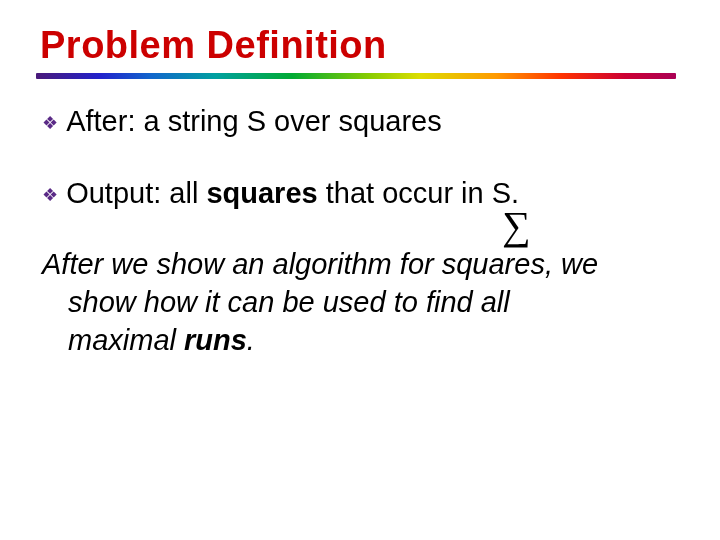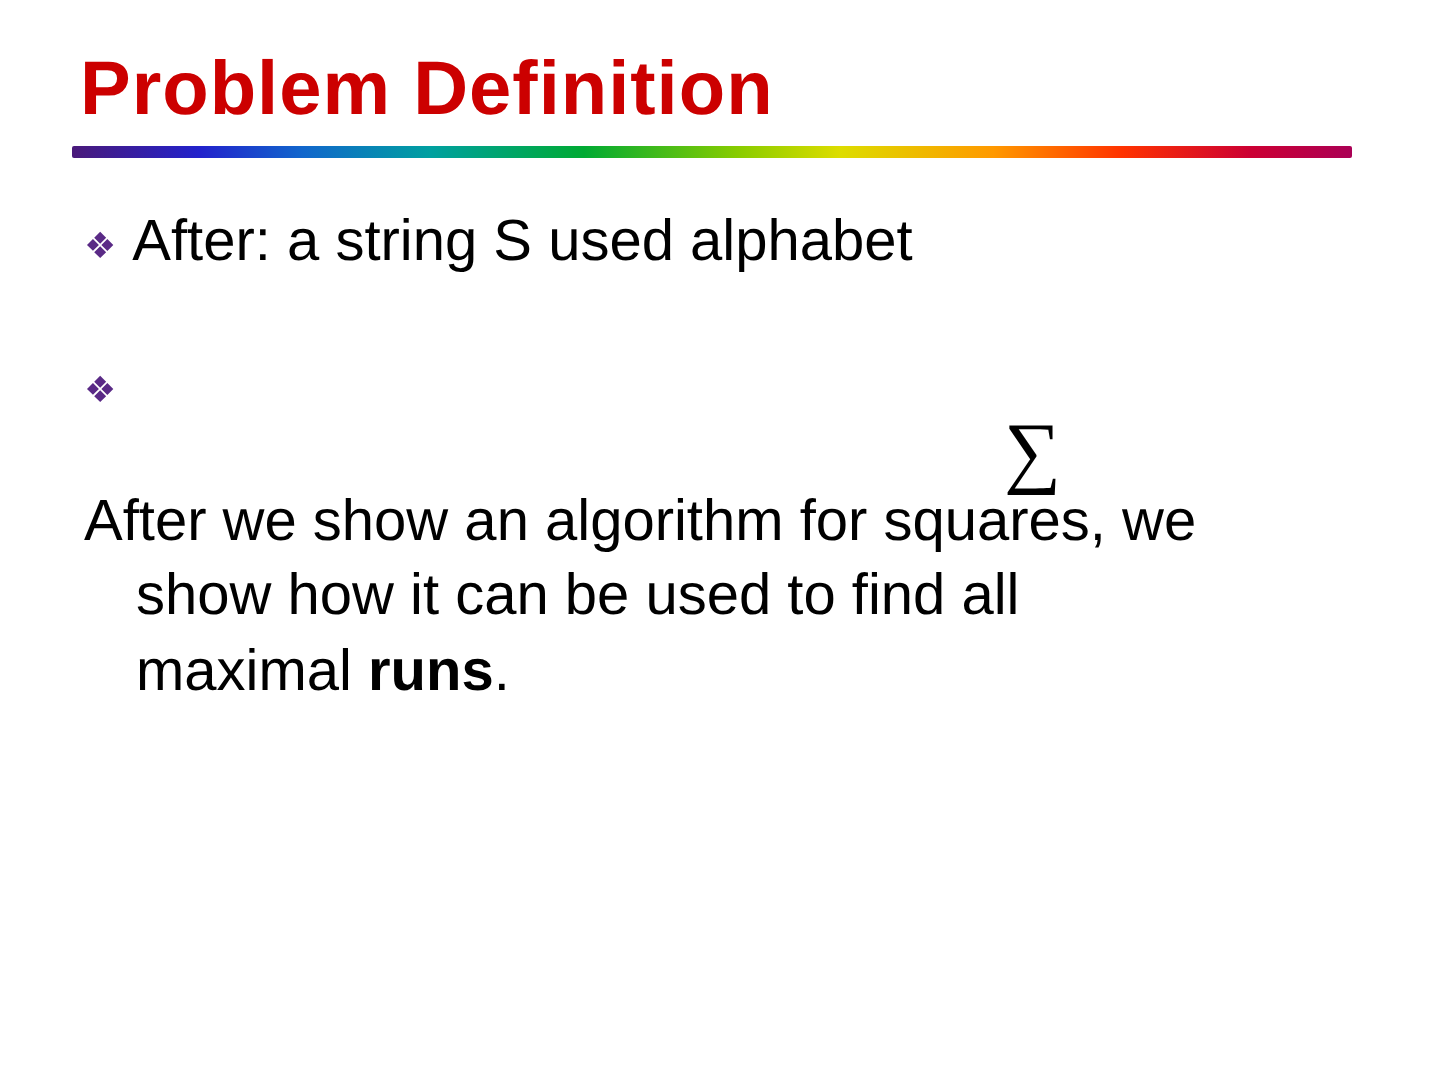--- a/index.html
+++ b/index.html
@@ -67,20 +67,21 @@
   .sigma {
     position: absolute;
     left: 460px;
     top: 103px;
     font-family: "Times New Roman", Georgia, serif;
     font-size: 40px;
     line-height: 1;
   }
   .para {
     font-size: 29px;
+    font-style: italic;
     color: #000;
     line-height: 1.3;
     margin-top: 6px;
     padding-left: 2px;
     padding-right: 20px;
   }
   .para .wrap {
     display: block;
     padding-left: 26px;
     text-indent: -26px;
@@ -94,27 +95,31 @@
 
   <h1 class="title">Problem Definition</h1>
   <div class="rainbow-rule"></div>
 
   <div class="bullets">
 
     <div class="bullet" style="position:relative;">
       <span class="bullet-marker">❖</span>
       <span class="bullet-text">
         <span>After:</span>
-        <span>a string S used alphabet</span>
+        <span>a string S over squares</span>
       </span>
       <span class="sigma">∑</span>
     </div>
 
     <div class="bullet">
       <span class="bullet-marker">❖</span>
+      <span class="bullet-text">
+        <span>Output:</span>
+        <span>all </span><b>squares</b><span> that occur in S.</span>
+      </span>
     </div>
 
   </div>
 
   <div class="para">
     <span class="wrap">
       <span>After we show an algorithm for squares, we show how it can be used to find all maximal </span><b>runs</b><span>.</span>
     </span>
   </div>
 

